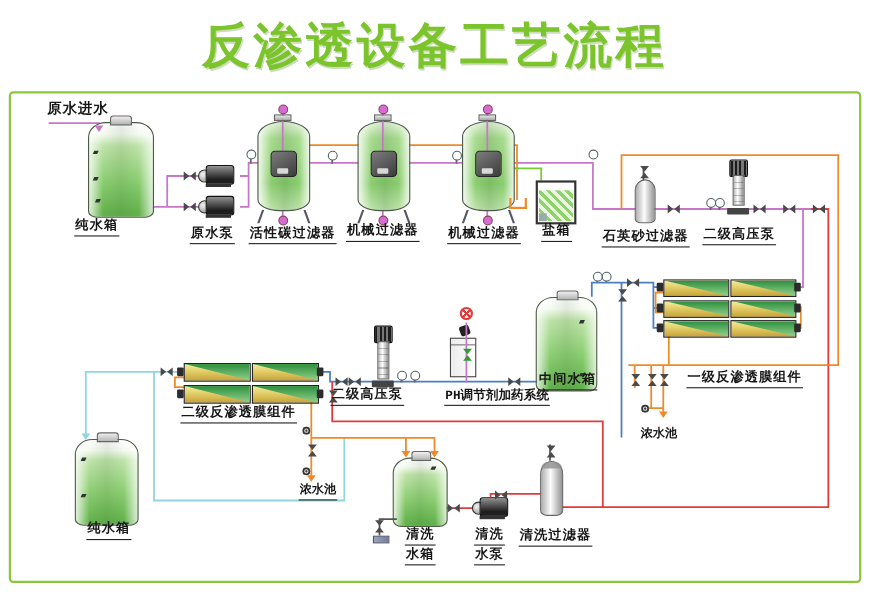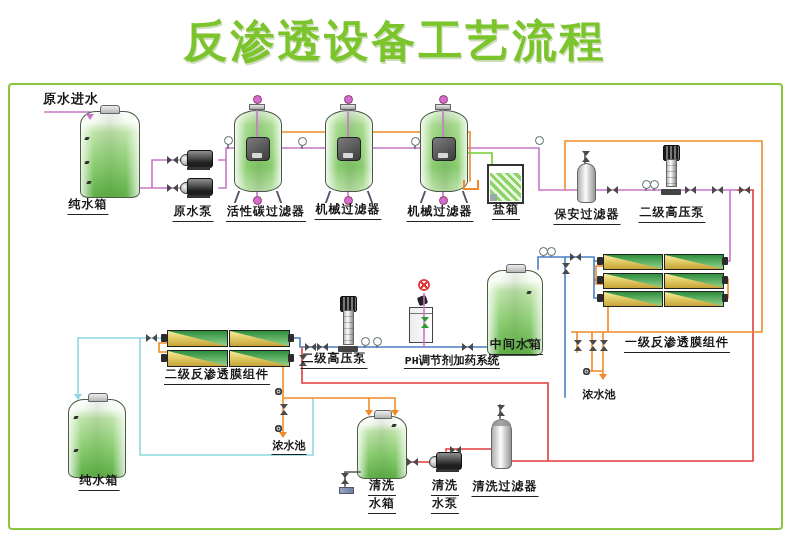--- a/index.html
+++ b/index.html
@@ -323,21 +323,21 @@
       <div class="weld" style="left: 392px; top: 424px; position: absolute;"></div>
     </div>
 
   <span class="lbl nou" style="left:71px;top:93px;font-size:13px">原水进水</span>
   <span class="lbl" style="left:88px;top:199px">纯水箱</span>
   <span class="lbl" style="left:193px;top:206px">原水泵</span>
   <span class="lbl" style="left:266px;top:206px">活性碳过滤器</span>
   <span class="lbl" style="left:348px;top:204px">机械过滤器</span>
   <span class="lbl" style="left:440px;top:206px">机械过滤器</span>
   <span class="lbl" style="left:506px;top:204px">盐箱</span>
-  <span class="lbl" style="left:587px;top:209px">保安过滤器</span>
+  <span class="lbl" style="left:587px;top:209px">石英砂过滤器</span>
   <span class="lbl" style="left:672px;top:207px">二级高压泵</span>
   <span class="lbl" style="left:677px;top:337px">一级反渗透膜组件</span>
   <span class="lbl" style="left:334px;top:353px">二级高压泵</span>
   <span class="lbl ph" style="left:452px;top:354px">PH调节剂加药系统</span>
   <span class="lbl" style="left:516px;top:339px">中间水箱</span>
   <span class="lbl" style="left:217px;top:369px">二级反渗透膜组件</span>
   <span class="lbl" style="left:99px;top:475px">纯水箱</span>
   <span class="lbl" style="left:382px;top:480px">清洗</span>
   <span class="lbl" style="left:382px;top:498px">水箱</span>
   <span class="lbl" style="left:445px;top:480px">清洗</span>

